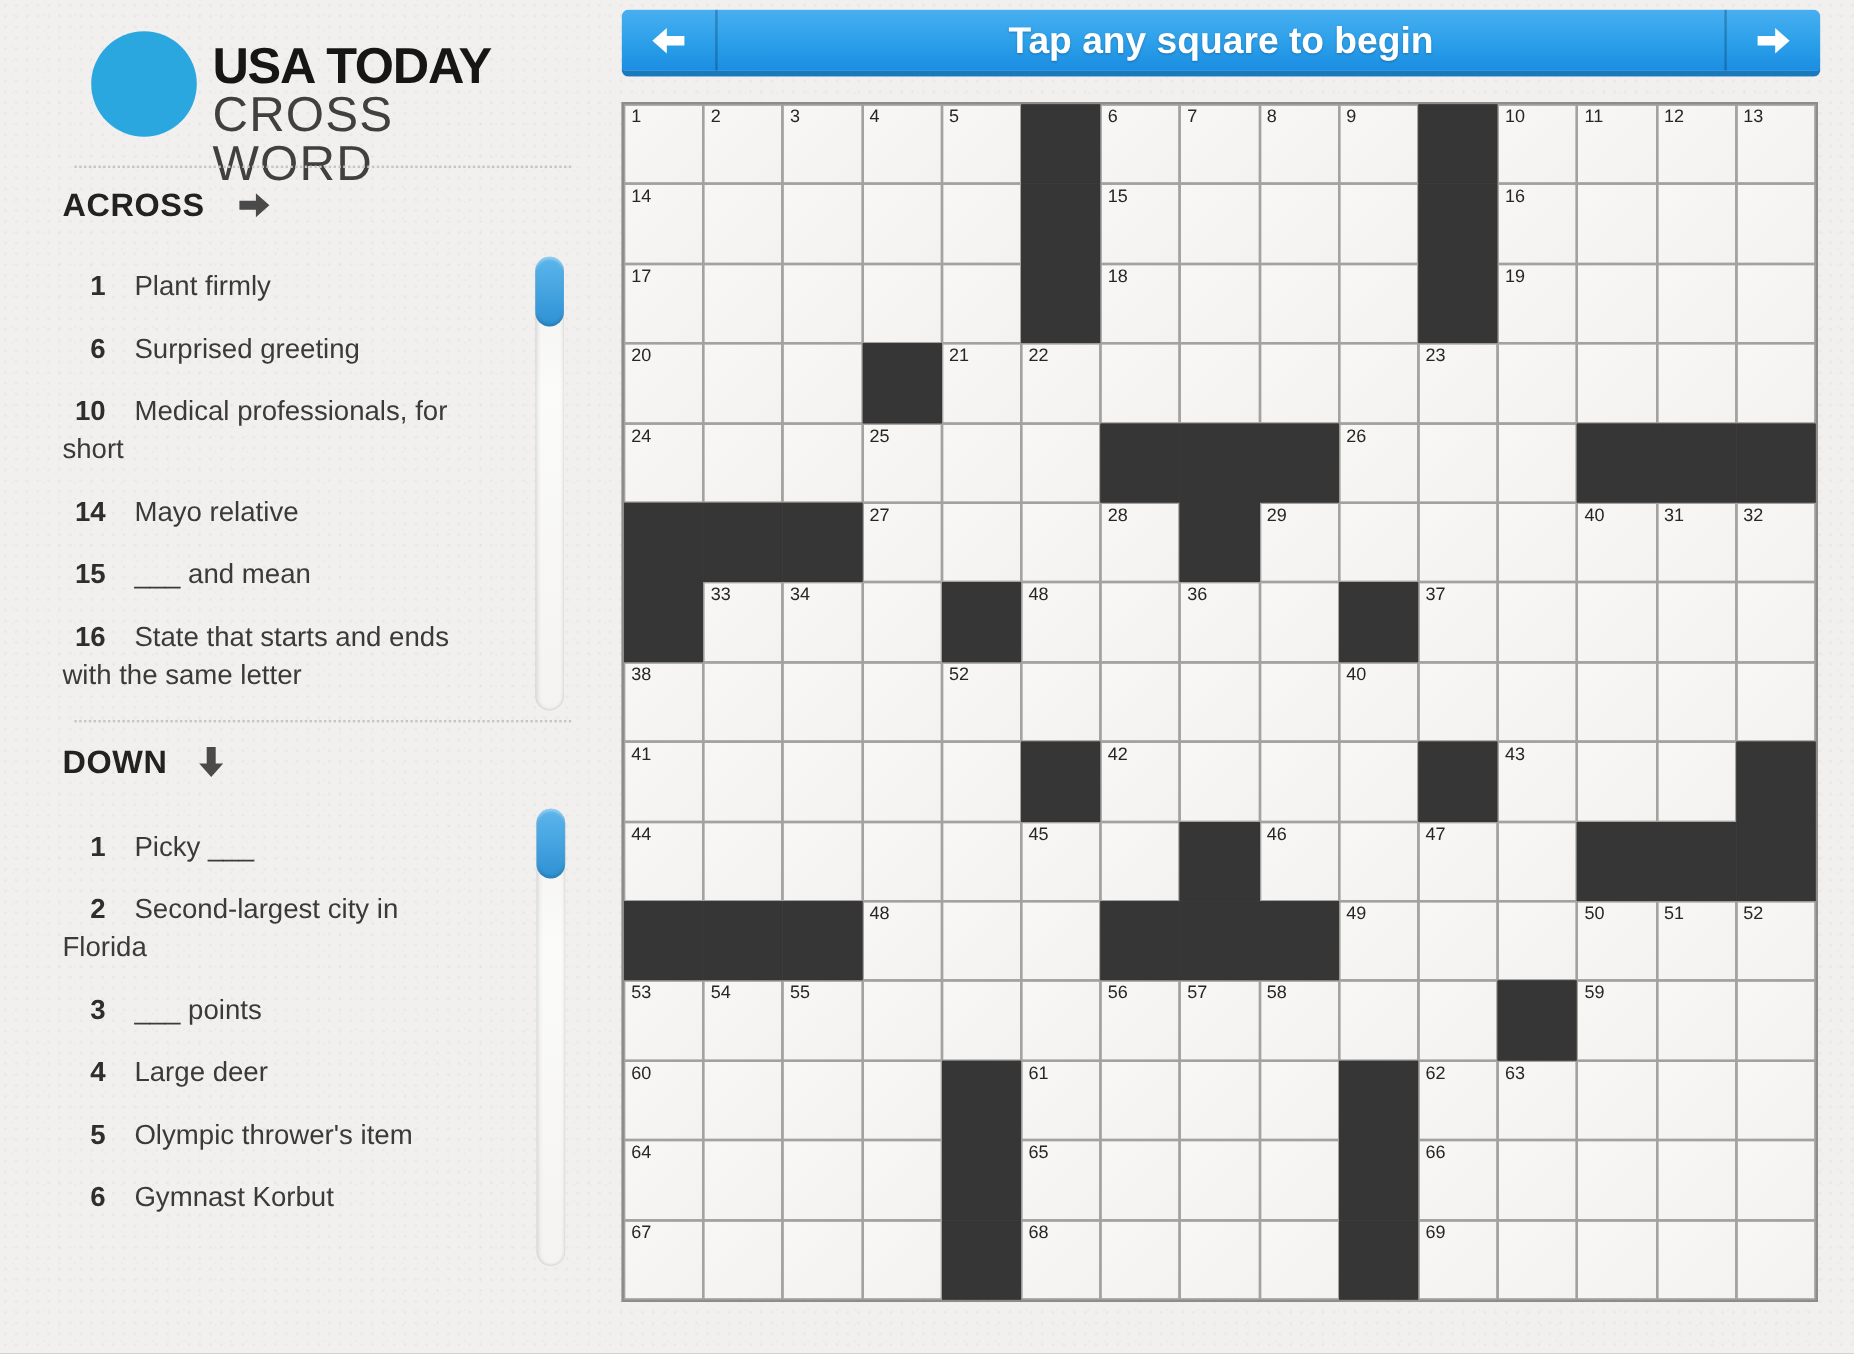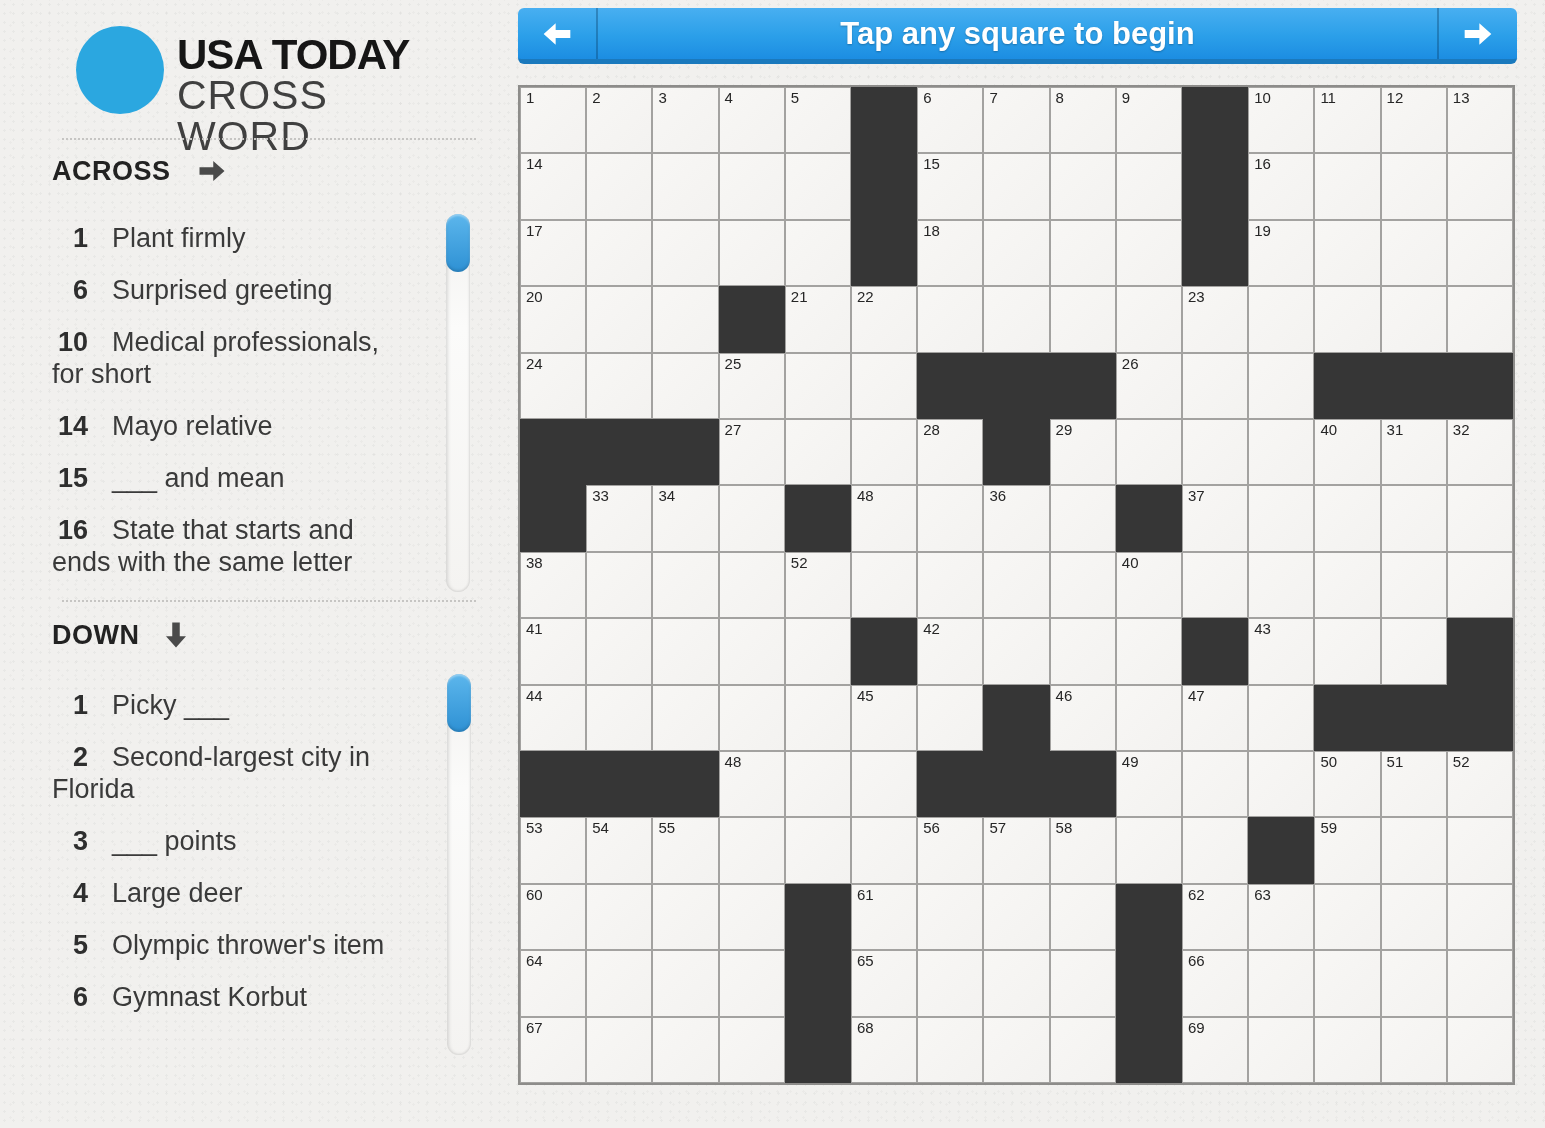--- a/index.html
+++ b/index.html
@@ -26,21 +26,21 @@
 
   .dotted-divider { position:absolute; left:62px; width:414px; border-top:2px dotted #c6c5c3; }
   .div1 { top:138px; } .div2 { top:600px; }
 
   .clue-section { position:absolute; left:52px; width:400px; }
   .sec-across { top:155px; } .sec-down { top:616px; }
   .sec-head { display:flex; align-items:center; }
   .sec-label { font-size:27px; font-weight:bold; color:#222; letter-spacing:0.5px; line-height:32px; }
   .sec-arrow { margin-left:22px; display:inline-flex; }
   .clues { margin-top:35px; width:340px; }
-  .clue { font-size:27px; line-height:32px; color:#3a3a3a; margin-bottom:20px; cursor:pointer; }
+  .clue { font-size:23px; line-height:32px; color:#3a3a3a; margin-bottom:20px; cursor:pointer; }
   .clue .cnumb { display:inline-block; min-width:36px; text-align:right; font-weight:bold; color:#2e2e2e; margin-right:24px; }
 
   .scrollbar { position:absolute; width:24px; border-radius:12px;
     background:linear-gradient(180deg,#f2f1ef, #fbfbfa 30%, #f4f3f1);
     box-shadow: inset 1px 1px 4px rgba(0,0,0,0.18), inset -1px -1px 2px rgba(0,0,0,0.06); }
   .sb-across { left:446px; top:214px; height:378px; }
   .sb-down   { left:447px; top:674px; height:381px; }
   .sb-thumb { position:absolute; left:0; top:0; width:24px; height:58px; border-radius:12px;
     background:linear-gradient(180deg,#5cb6ec,#2e91d4);
     box-shadow: inset 0 2px 2px rgba(255,255,255,0.35), inset 0 -2px 3px rgba(0,0,0,0.15); }

